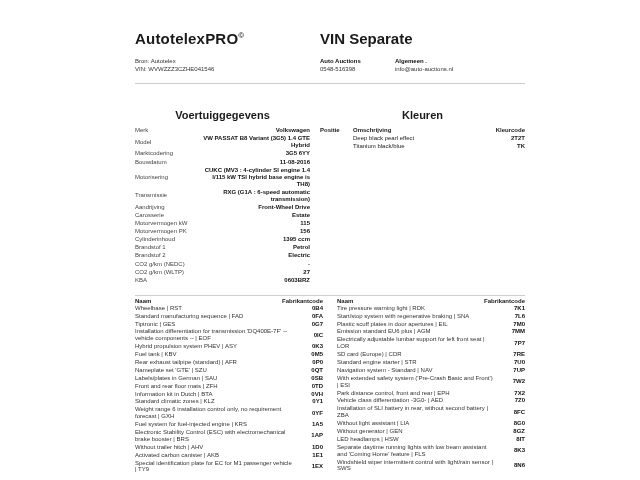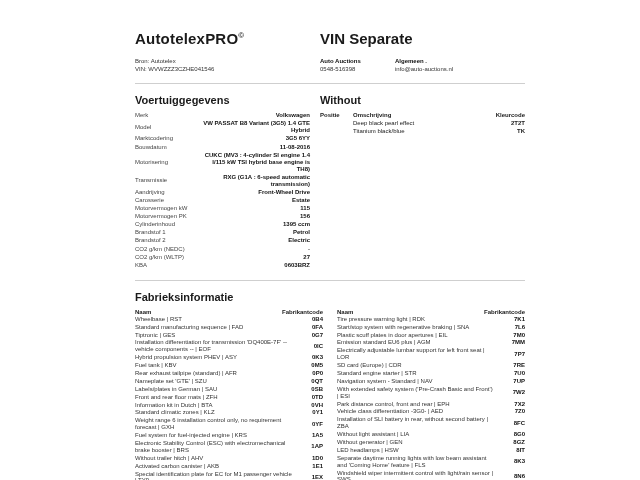--- a/index.html
+++ b/index.html
@@ -16,21 +16,21 @@
   .app-title{font-size:15px;font-weight:bold;letter-spacing:.2px;}
   .app-title sup{font-size:8px;}
   .report-title{font-size:15px;font-weight:bold;}
   .hdr-info{display:flex;margin-top:9px;font-size:6px;line-height:1.35;color:#333;}
   .hdr-info .blk1{width:185px;}
   .hdr-info .blk2{width:75px;}
   .hdr-info .blk3{flex:1;}
   .hdr-info .b{font-weight:bold;color:#111;}
   .rule{border:none;border-top:1px solid #cfcfcf;margin:10px 0 0 0;}
   
-  .section-title{font-size:11px;font-weight:bold;margin:10px 0 6px 0;}
+  .section-title{font-size:11px;font-weight:bold;margin:25px 0 6px 0;text-align:center;}
   .two-col{display:flex;}
   .col-l{width:175px;}
   .col-gap{width:10px;}
   .col-r{flex:1;}
   
   .vrow{display:flex;align-items:center;font-size:6px;line-height:1.18;margin-bottom:1px;}
   .vlabel{width:68px;color:#444;}
   .vvalue{flex:1;text-align:right;font-weight:bold;color:#111;}
   
   .krow{display:flex;font-size:6px;line-height:1.3;}
@@ -162,21 +162,21 @@
           </div>
 
           <div class="vrow">
             <span class="vlabel">KBA</span>
             <span class="vvalue">0603BRZ</span>
           </div>
         </div>
     </div>
     <div class="col-gap"></div>
     <div class="col-r">
-      <div class="section-title">Without</div>
+      <div class="section-title">Kleuren</div>
       <div class="krow khead">
         <span class="kpos">Positie</span>
         <span class="koms">Omschrijving</span>
         <span class="kcode">Kleurcode</span>
       </div>
       <div>
 
           <div class="krow">
             <span class="kpos"></span>
             <span class="koms">Deep black pearl effect</span>
@@ -188,21 +188,20 @@
             <span class="koms">Titanium black/blue</span>
             <span class="kcode">TK</span>
           </div>
         </div>
     </div>
   </div>
 
   <hr class="rule">
 
   <div>
-    <div class="section-title">Fabrieksinformatie</div>
     <div class="f-cols">
       <div class="f-col">
         <div class="f-head">
           <span class="fh-name">Naam</span>
           <span class="fh-code">Fabrikantcode</span>
         </div>
         <div>
 
             <div class="frow">
               <span class="fname">Wheelbase | RST</span>

